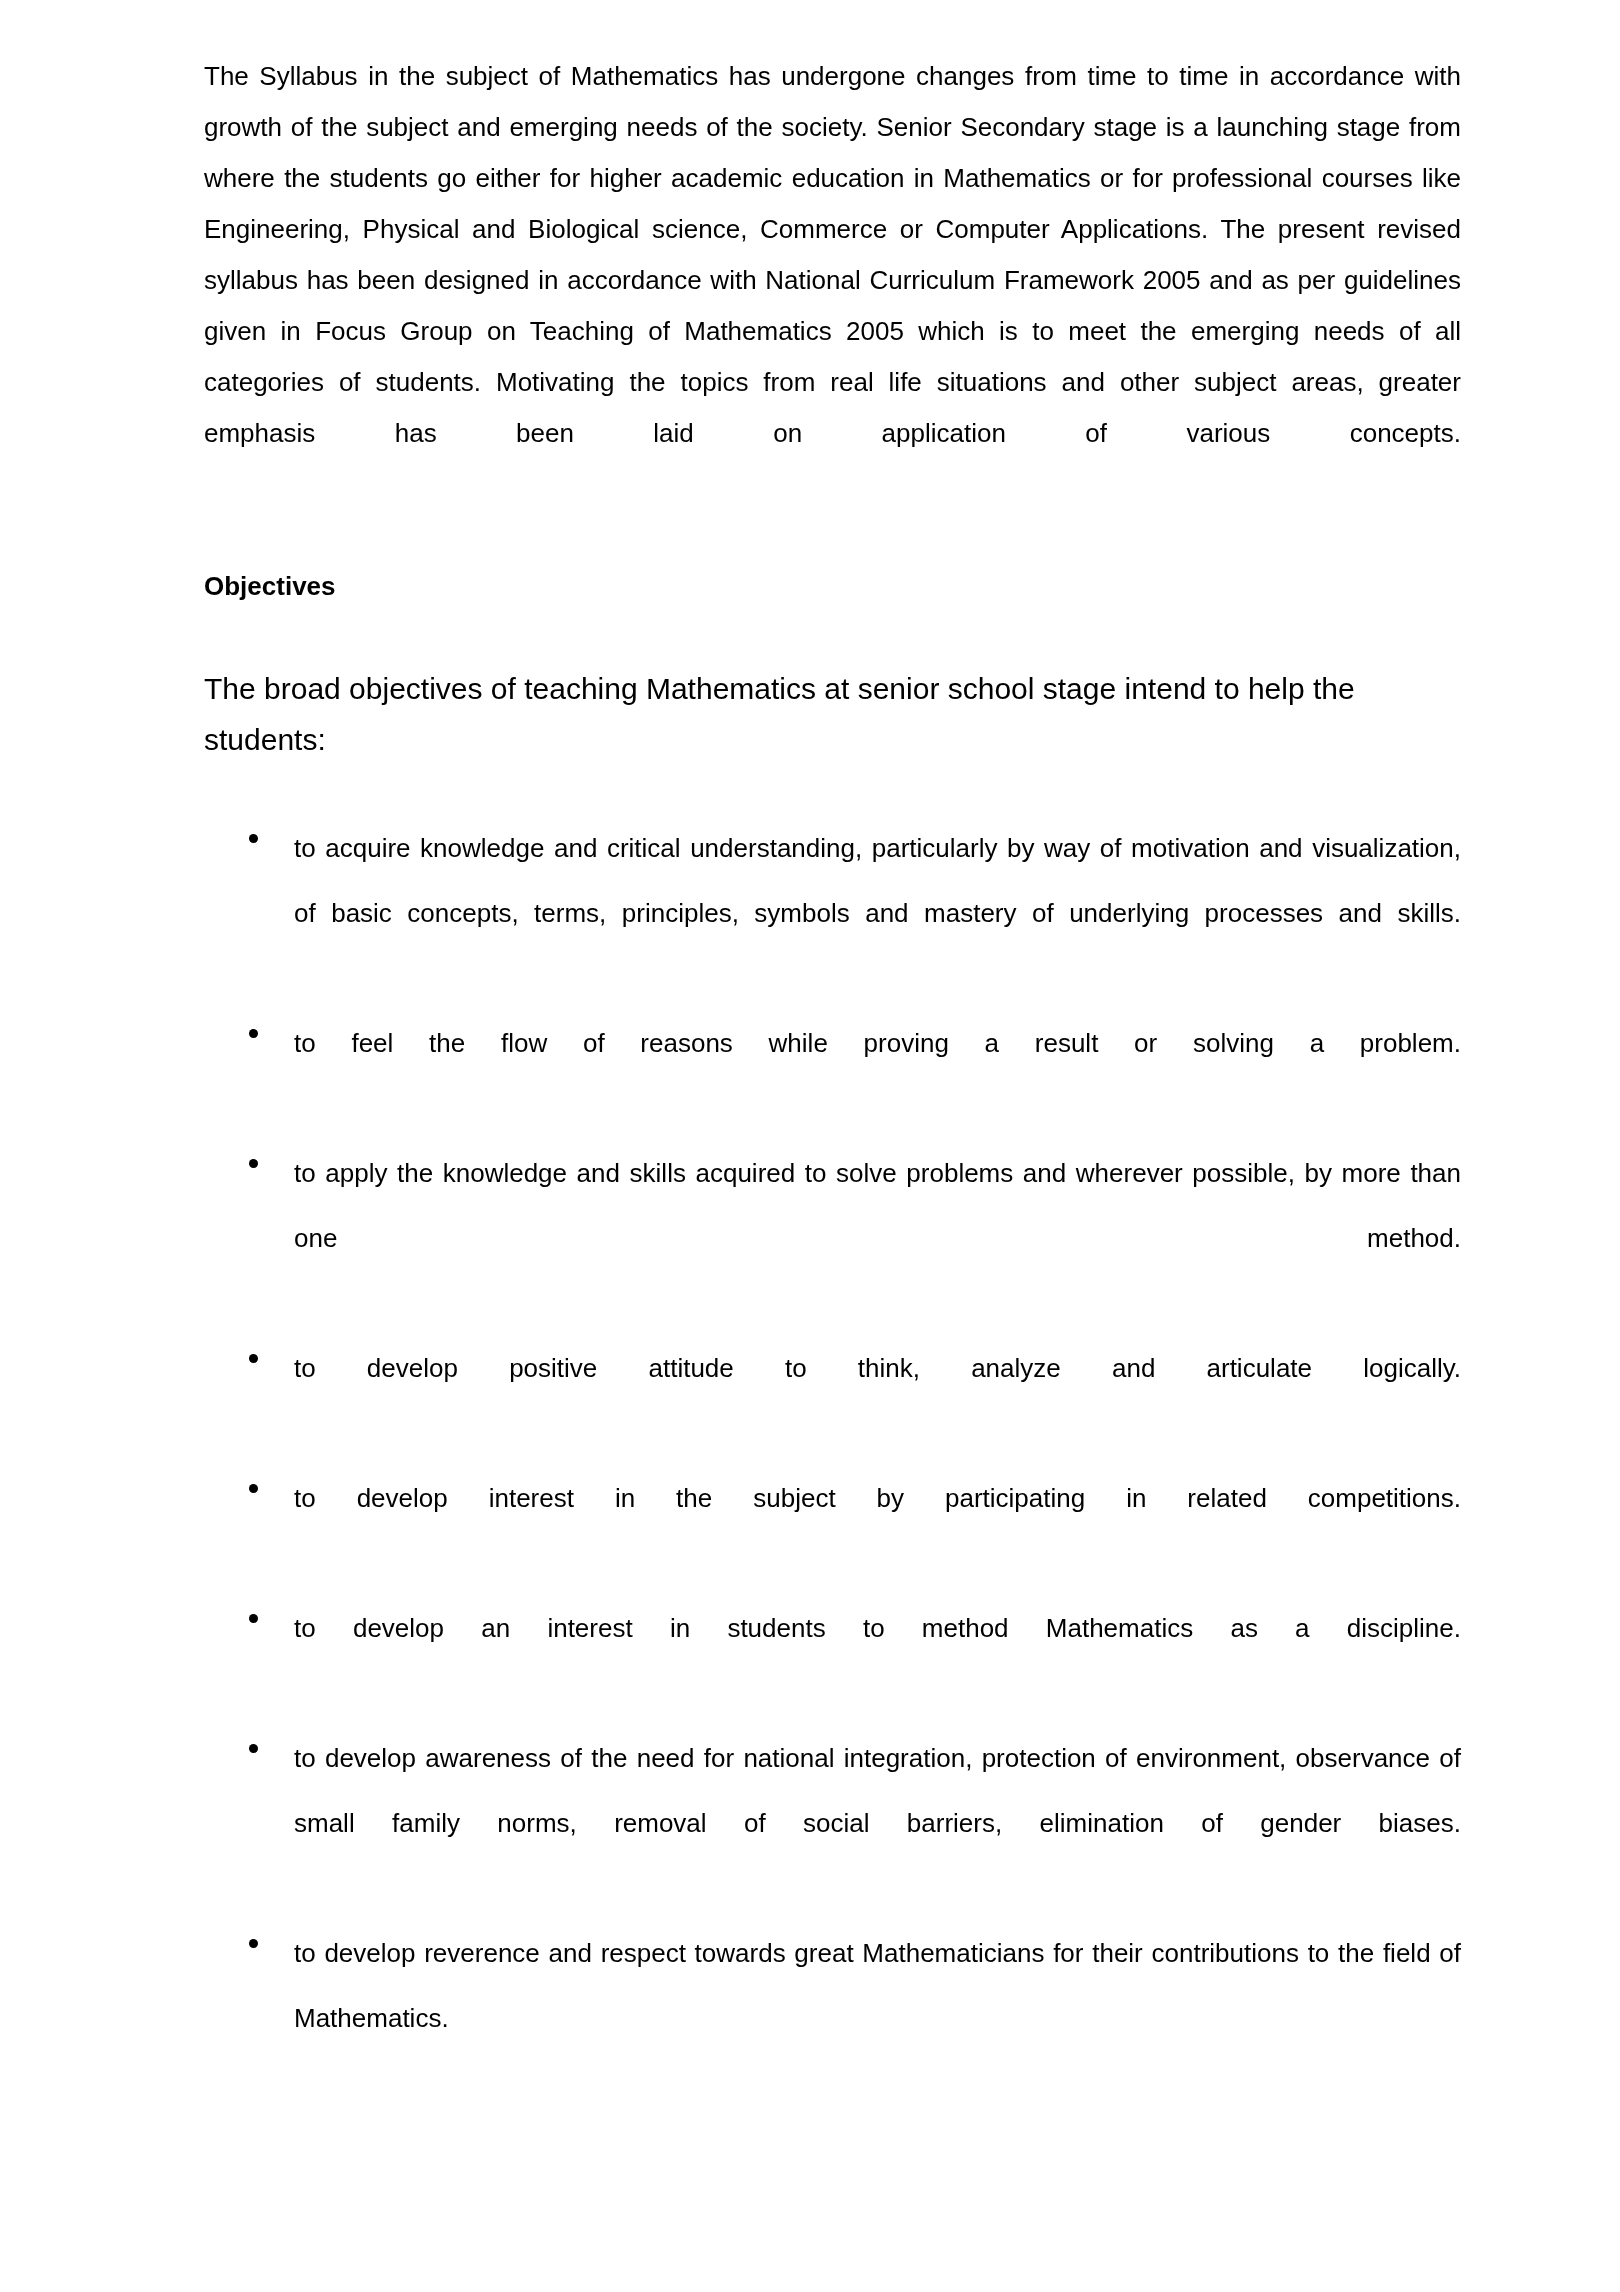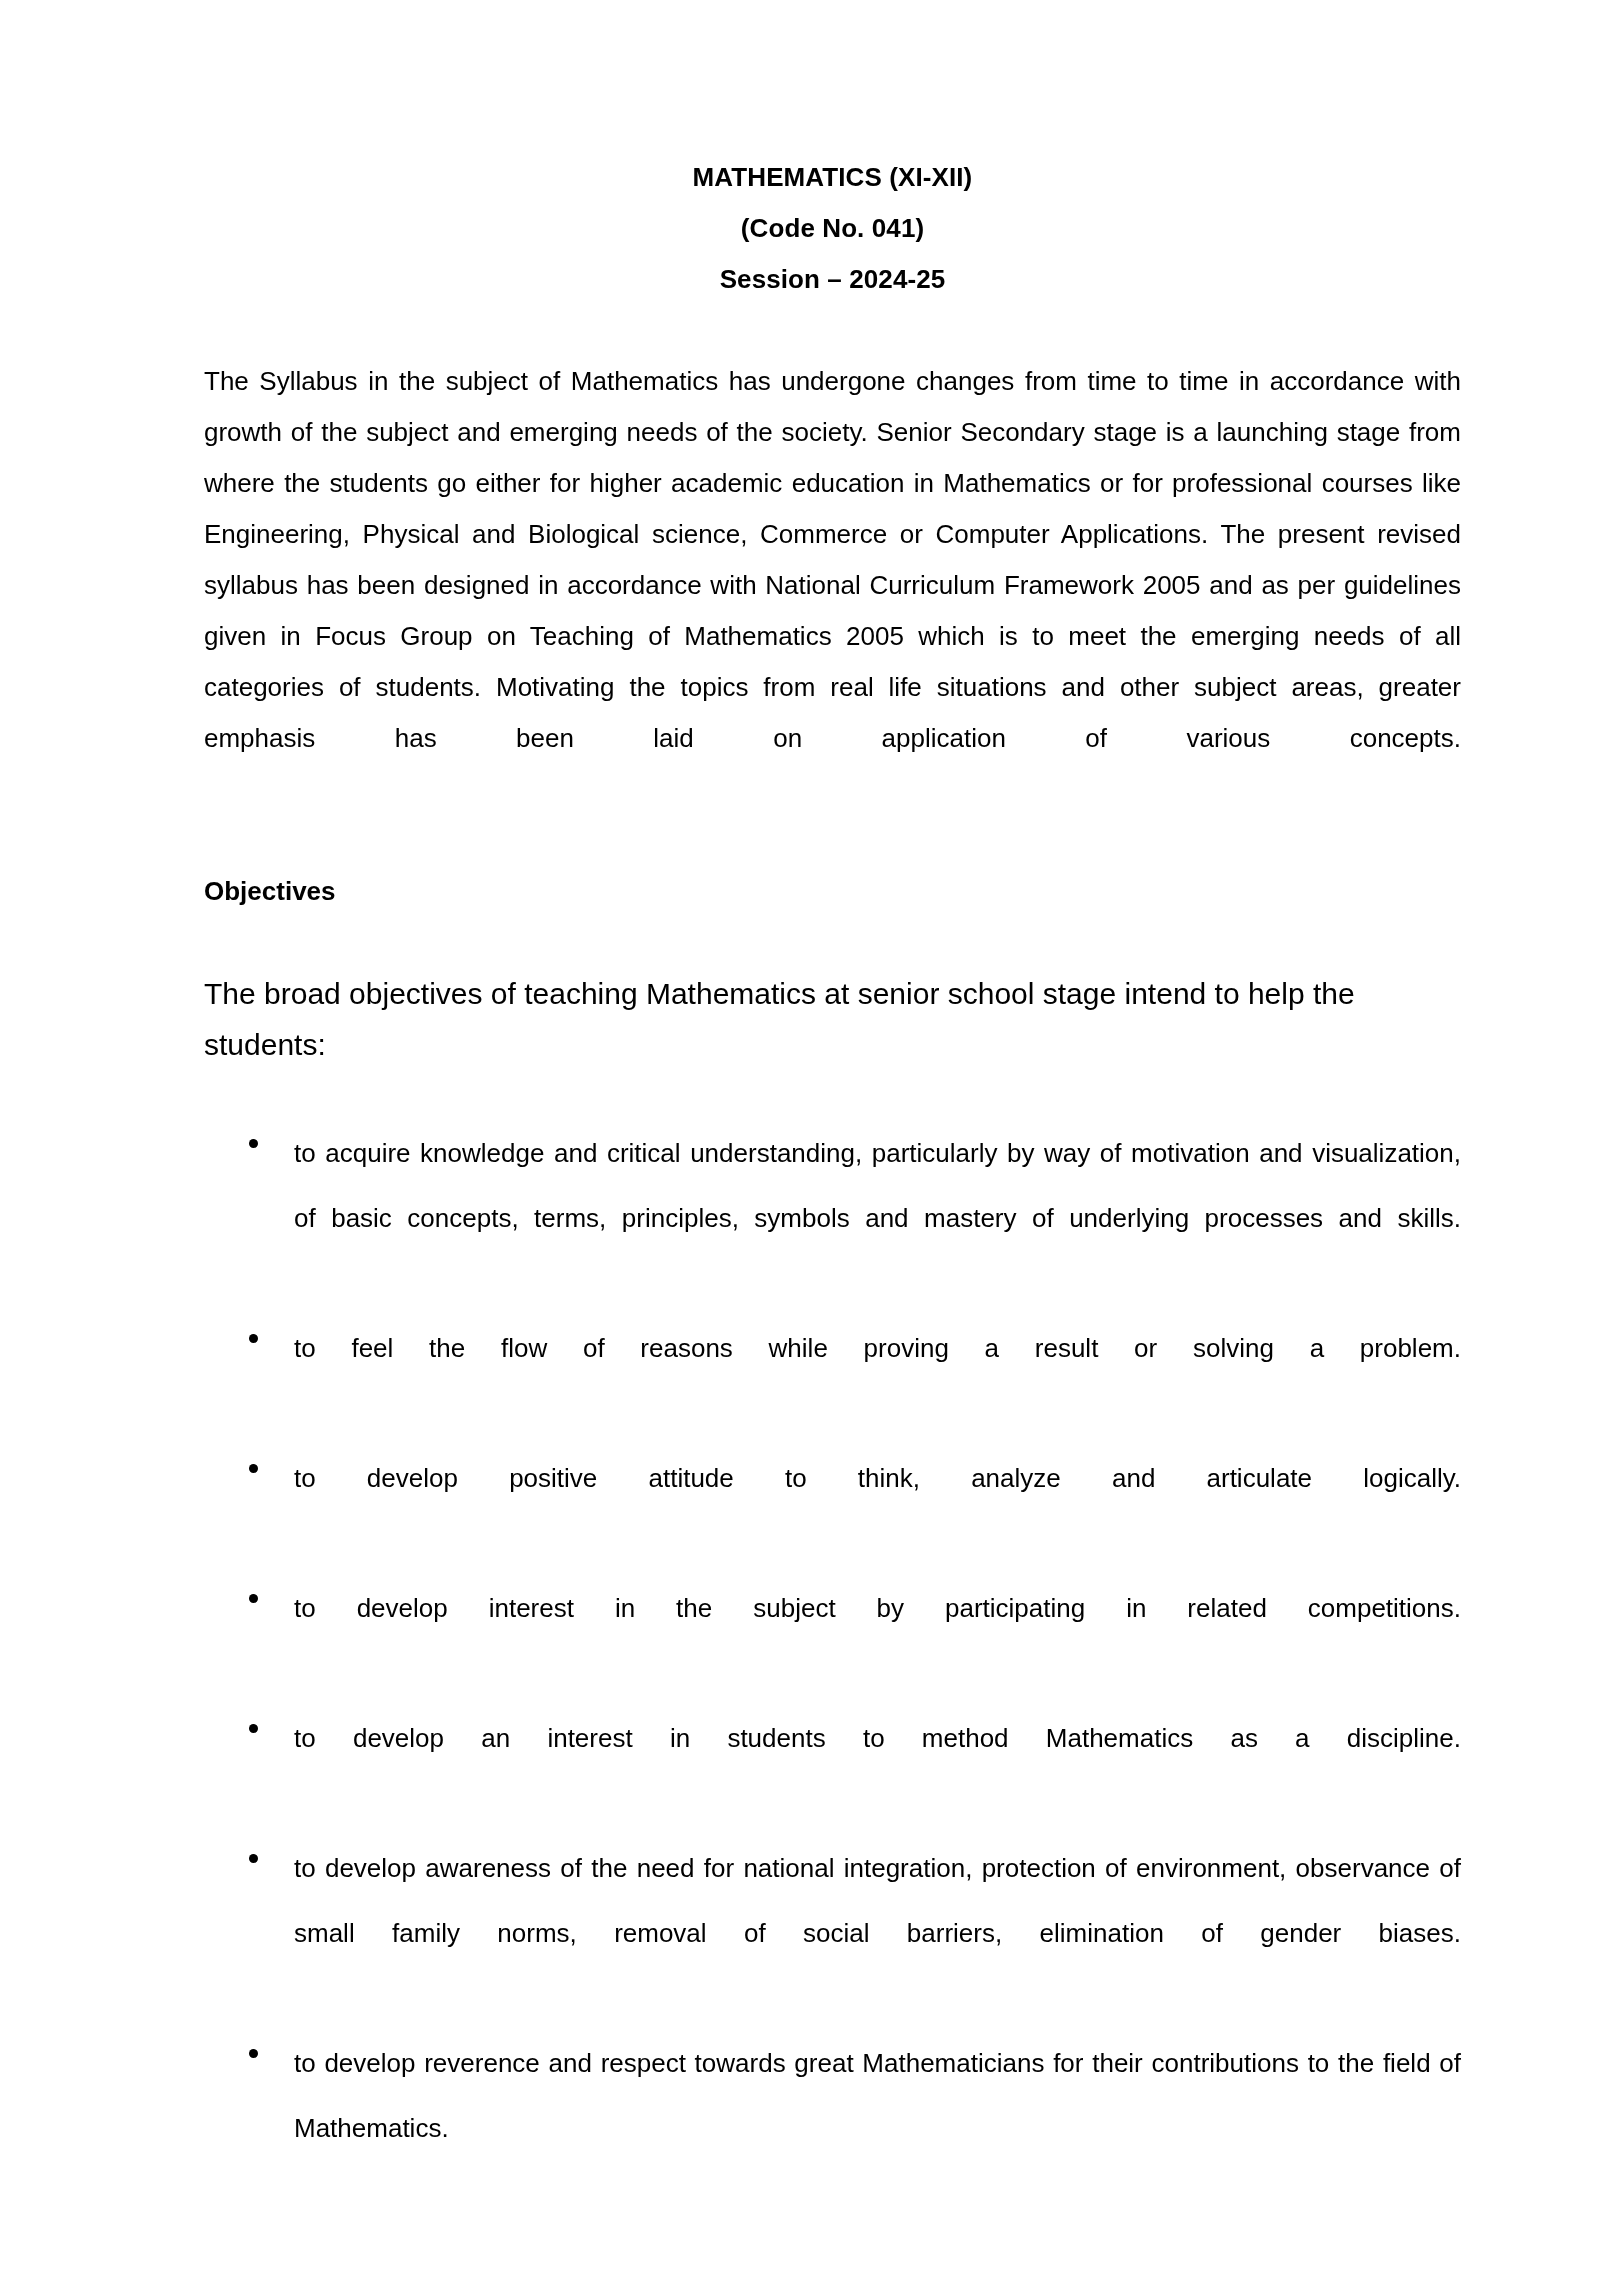--- a/index.html
+++ b/index.html
@@ -114,40 +114,39 @@
     display: inline-block;
     width: 100%;
   }
 </style>
 </head>
 <body>
 
 <div class="page">
   <div class="content">
 
-    <div class="title-block">
-      <div class="title-line">MATHEMATICS (XI-XII)</div>
-      <div class="title-line">(Code No. 041)</div>
-      <div class="title-line">Session – 2024-25</div>
-    </div>
 
     <p class="intro-para">The Syllabus in the subject of Mathematics has undergone changes from time to time in accordance with growth of the subject and emerging needs of the society. Senior Secondary stage is a launching stage from where the students go either for higher academic education in Mathematics or for professional courses like Engineering, Physical and Biological science, Commerce or Computer Applications. The present revised syllabus has been designed in accordance with National Curriculum Framework 2005 and as per guidelines given in Focus Group on Teaching of Mathematics 2005 which is to meet the emerging needs of all categories of students. Motivating the topics from real life situations and other subject areas, greater emphasis has been laid on application of various concepts.</p>
 
     <h2 class="section-heading">Objectives</h2>
 
     <p class="lead-line">The broad objectives of teaching Mathematics at senior school stage intend to help the students:</p>
 
     <ul class="objectives-list">
       <li class="objective-item">
         <span class="bullet"></span>
         <span class="otext">to acquire knowledge and critical understanding, particularly by way of motivation and visualization, of basic concepts, terms, principles, symbols and mastery of underlying processes and skills.</span>
       </li>
       <li class="objective-item">
         <span class="bullet"></span>
         <span class="otext">to feel the flow of reasons while proving a result or solving a problem.</span>
+      </li>
+      <li class="objective-item">
+        <span class="bullet"></span>
+        <span class="otext">to apply the knowledge and skills acquired to solve problems and wherever possible, by more than one method.</span>
       </li>
       <li class="objective-item">
         <span class="bullet"></span>
         <span class="otext">to develop positive attitude to think, analyze and articulate logically.</span>
       </li>
       <li class="objective-item">
         <span class="bullet"></span>
         <span class="otext">to develop interest in the subject by participating in related competitions.</span>
       </li>
       <li class="objective-item">

